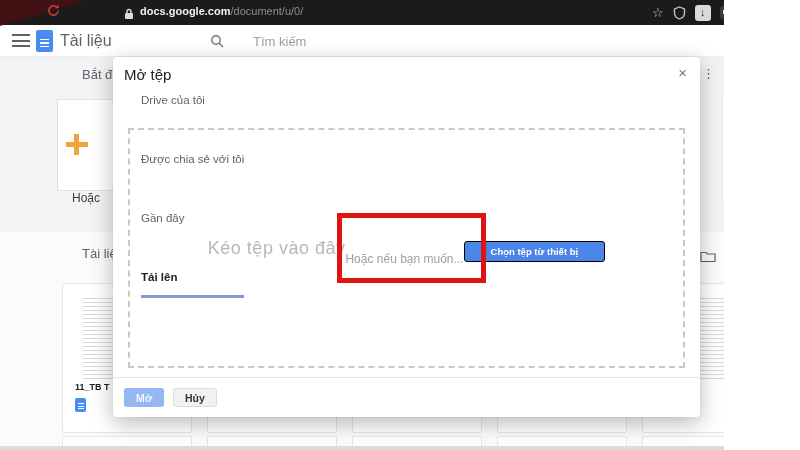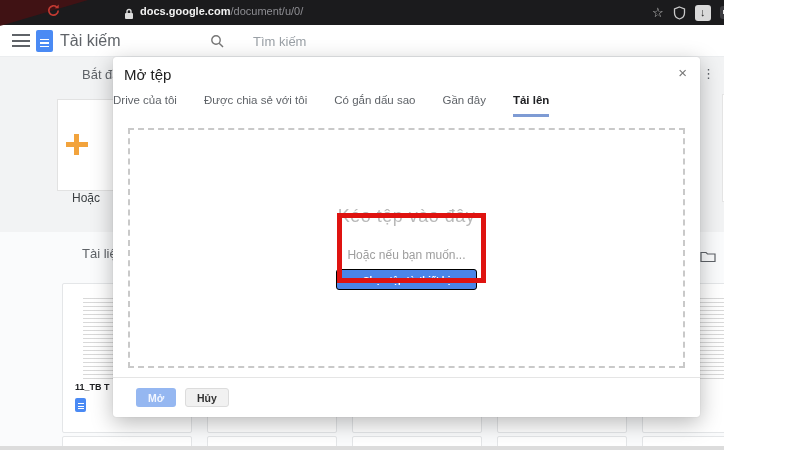--- a/index.html
+++ b/index.html
@@ -64,33 +64,33 @@
     background:repeating-linear-gradient(to bottom,#fff 0,#fff 1px,transparent 1px,transparent 2.5px); }
   .card-dots { position:absolute; left:20px; bottom:14px; font-size:11px; color:#8a8a8a; }
   .row2-card { position:absolute; top:436px; width:130px; height:60px; background:#fff; border:1px solid #e4e6e8; border-radius:2px; }
   .bottom-strip { position:absolute; left:0; top:446px; width:800px; height:4px; background:#dcdcdc; }
 
   
   .dialog { position:absolute; left:113px; top:57px; width:587px; height:360px; background:#fff; border-radius:3px;
     box-shadow:0 6px 22px rgba(0,0,0,.28), 0 0 1px rgba(0,0,0,.2); z-index:10; }
   .dialog-title { position:absolute; left:11px; top:9px; font-size:15px; font-weight:500; color:#212121; }
   .dialog-close { position:absolute; right:13px; top:7px; font-size:15px; color:#777; cursor:pointer; }
-  .tabs { position:absolute; left:0; top:37px; height:23px; display:flex; gap:27px; }
+  .tabs { position:absolute; left:28px; top:37px; height:23px; display:flex; gap:41px;flex-direction:column; }
   .tab { font-size:11.5px; color:#5f6368; padding-bottom:6px; cursor:pointer; white-space:nowrap; }
   .tab.active { color:#202124; font-weight:bold; border-bottom:3px solid #7e9bd4; padding-bottom:12px; }
   .dropzone { position:absolute; left:15px; top:71px; width:557px; height:240px; border:2px dashed #c9c9c9;
-    display:flex; flex-direction:column; align-items:center; justify-content:center; }
+    display:flex; flex-direction:row; align-items:center; justify-content:center; }
   .dz-heading { font-size:18px; color:#b8b8b8; letter-spacing:.5px; }
   .dz-sub { margin-top:21px; font-size:12px; color:#9e9e9e; }
   .dz-btn { margin-top:7px; background:#4b85e8; border:1px solid #000000; color:#fff; font-weight:bold; font-size:9.5px;
     padding:4px 26px; border-radius:3px; font-family:inherit; cursor:pointer; }
   .dlg-footer { position:absolute; left:0; bottom:0; width:100%; height:40px; border-top:1px solid #e5e5e5;
     display:flex; align-items:center; gap:9px; padding-left:11px; }
   .btn-open { width:40px; height:19px; background:#95b7f1; color:#f2f6ff; font-weight:bold; font-size:10.5px;
-    border:none; border-radius:3px; font-family:inherit;margin-left:12px; }
+    border:none; border-radius:3px; font-family:inherit; }
   .btn-cancel { height:19px; padding:0 11px; background:#f1f1f1; color:#333; font-weight:bold; font-size:10.5px;
     border:1px solid #dcdcdc; border-radius:3px; font-family:inherit; cursor:pointer; }
 
   .red-box { position:absolute; left:337px; top:213px; width:149px; height:70px; border:5px solid #df1310; z-index:50; }
 </style>
 </head>
 <body>
 
 <div id="stage">
 
@@ -120,21 +120,21 @@
       <span class="ext-dark"></span>
       <span class="red-blob"></span>
       <span class="red-tri"></span>
       <span class="globe-ic"></span>
     </div>
   </div>
 
   <div class="docs-header">
     <div class="hamburger"></div>
     <div class="docs-logo"></div>
-    <div class="app-title">Tài kiếm</div>
+    <div class="app-title">Tài liệu</div>
     <div class="search-wrap">
       <svg width="14" height="14" viewBox="0 0 14 14">
           <circle cx="6" cy="6" r="4.2" fill="none" stroke="#757575" stroke-width="1.4"></circle>
           <path d="M9.2 9.2L13 13" stroke="#757575" stroke-width="1.4"></path>
         </svg>
       <span class="search-placeholder">Tìm kiếm</span>
     </div>
     <div class="apps-grid"></div>
   </div>
 
@@ -186,21 +186,20 @@
   <div class="row2-card" style="left:642px"></div>
   <div class="row2-card" style="left:765px"></div>
   <div class="bottom-strip"></div>
 
   <div class="dialog">
     <div class="dialog-title">Mở tệp</div>
     <div class="dialog-close">×</div>
     <div class="tabs">
       <div class="tab">Drive của tôi</div>
       <div class="tab">Được chia sẻ với tôi</div>
-      <div class="tab">Có gắn dấu sao</div>
       <div class="tab">Gần đây</div>
       <div class="tab active">Tải lên</div>
     </div>
     <div class="dropzone">
       <div class="dz-heading">Kéo tệp vào đây</div>
       <div class="dz-sub">Hoặc nếu bạn muốn...</div>
       <button class="dz-btn">Chọn tệp từ thiết bị</button>
     </div>
     <div class="dlg-footer">
       <button class="btn-open">Mở</button>

